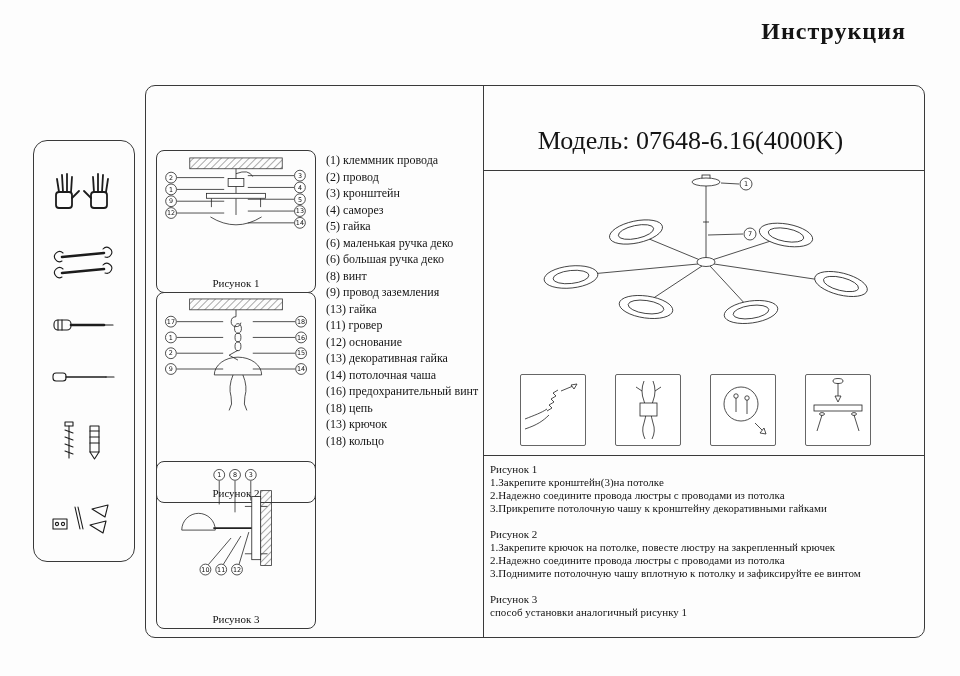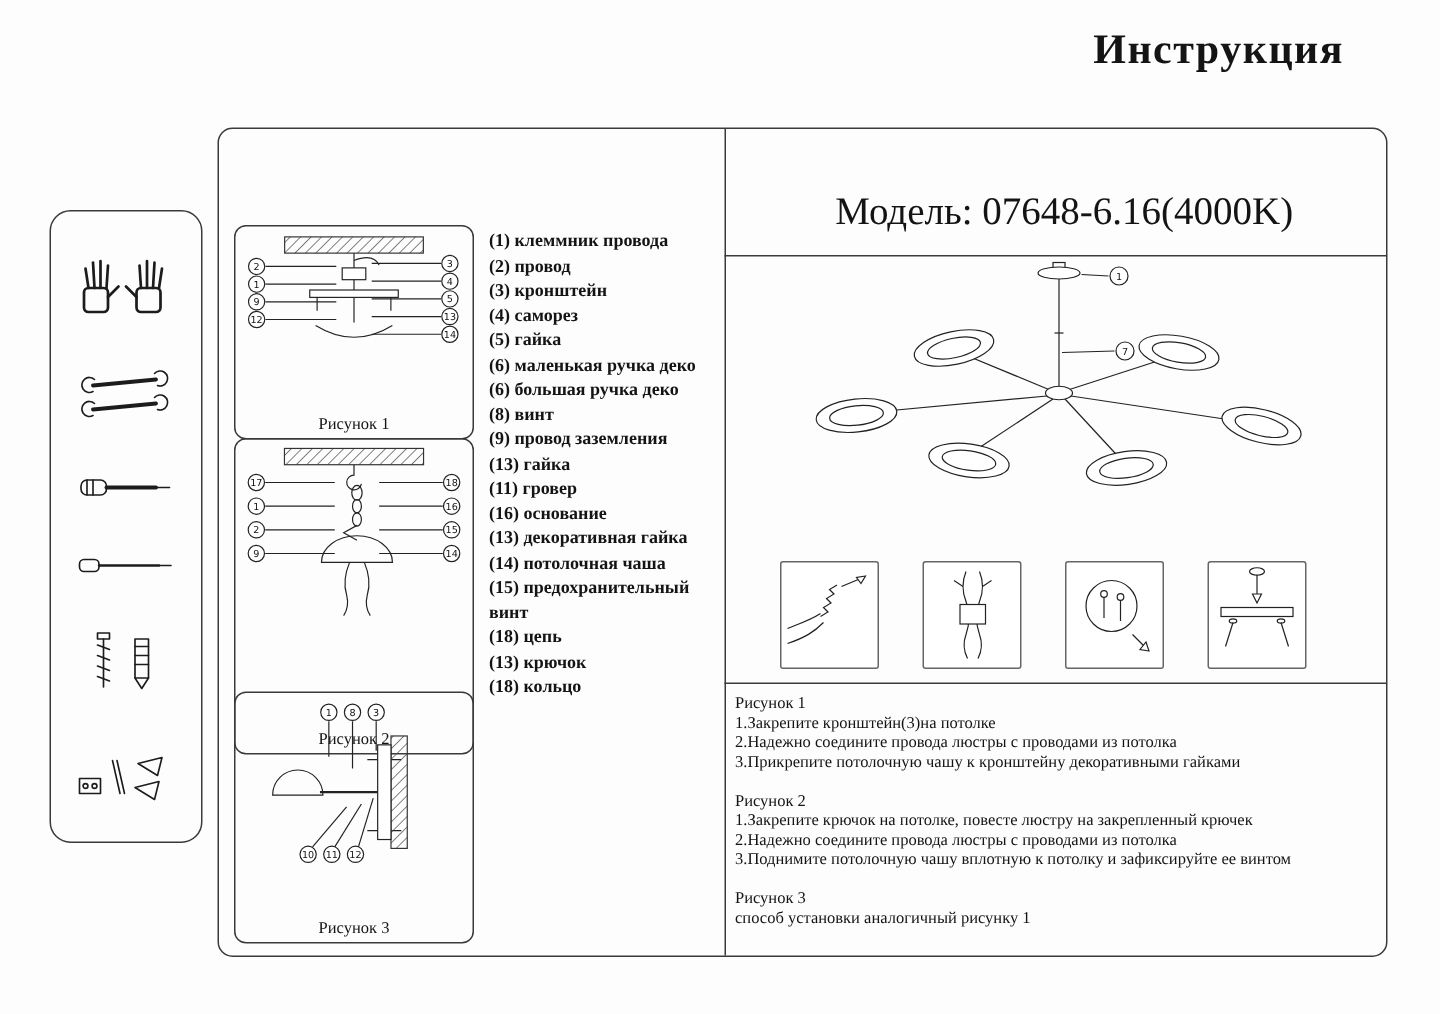--- a/index.html
+++ b/index.html
@@ -1,38 +1,38 @@
 <!DOCTYPE html>
 <html><head>
 <meta charset="utf-8">
 <style>
   * { margin:0; padding:0; box-sizing:border-box; }
   html,body { width:960px; height:676px; background:#fdfdfd; position:relative;
               font-family:"Liberation Serif", serif; color:#141414; overflow:hidden; }
 
-  .page-title { position:absolute; top:18px; right:64px; font-size:28px; letter-spacing:1px;text-align:center; }
+  .page-title { position:absolute; top:18px; right:54px; font-size:24px; letter-spacing:1px;text-align:center; }
 
   .main-frame { position:absolute; left:145px; top:85px; width:780px; height:553px;
                 border:1.6px solid #3a3a3a; border-radius:10px; }
 
   .sidebar { position:absolute; left:33px; top:140px; width:102px; height:422px;
              border:1.6px solid #3a3a3a; border-radius:14px;
              display:flex; flex-direction:column; justify-content:space-around; align-items:center; padding:8px 0; }
 
   .fig-box { position:absolute; left:10px; width:160px; border:1.2px solid #3a3a3a; border-radius:8px;
              text-align:center; padding-top:3px; }
   #fig1 { top:64px;  height:143px; }
   #fig2 { top:206px; height:211px; }
   #fig3 { top:375px; height:168px; }
   .fig-caption { position:absolute; bottom:3px; left:0; width:100%; font-size:11px; }
 
-  .parts-list { position:absolute; left:180px; top:66px; width:160px; font-size:12px; line-height:16.5px;font-weight:bold; }
+  .parts-list { position:absolute; left:180px; top:66px; width:160px; font-size:12px; line-height:16.5px; }
 
   .divider-v  { position:absolute; left:337px; top:0; width:1px; height:100%; background:#3a3a3a; }
-  .model-title { position:absolute; left:343px; top:40px; width:441px; text-align:center; font-size:26px; }
+  .model-title { position:absolute; left:324px; top:40px; width:441px; text-align:center; font-size:26px; }
   .header-line { position:absolute; left:337px; top:84px; width:441px; height:1px; background:#3a3a3a; }
 
   .chandelier-wrap { position:absolute; left:350px; top:86px; }
 
   .detail-box { position:absolute; top:288px; width:66px; height:72px; border:1px solid #666; border-radius:2px; background:#fff; }
   #det1{left:374px} #det2{left:469px} #det3{left:564px} #det4{left:659px}
 
   .sep-line { position:absolute; left:337px; top:369px; width:441px; height:1px; background:#3a3a3a; }
 
   .instructions { position:absolute; left:344px; top:377px; width:430px; font-size:11px; line-height:13px; }
@@ -260,24 +260,24 @@
     <div class="part-item">(2) провод</div>
     <div class="part-item">(3) кронштейн</div>
     <div class="part-item">(4) саморез</div>
     <div class="part-item">(5) гайка</div>
     <div class="part-item">(6) маленькая ручка деко</div>
     <div class="part-item">(6) большая ручка деко</div>
     <div class="part-item">(8) винт</div>
     <div class="part-item">(9) провод заземления</div>
     <div class="part-item">(13) гайка</div>
     <div class="part-item">(11) гровер</div>
-    <div class="part-item">(16) основание</div>
+    <div class="part-item">(12) основание</div>
     <div class="part-item">(13) декоративная гайка</div>
     <div class="part-item">(14) потолочная чаша</div>
-    <div class="part-item">(15) предохранительный винт</div>
+    <div class="part-item">(16) предохранительный винт</div>
     <div class="part-item">(18) цепь</div>
     <div class="part-item">(13) крючок</div>
     <div class="part-item">(18) кольцо</div>
   </div>
 
   <div class="divider-v"></div>
 
   <div class="model-title">Модель: 07648-6.16(4000K)</div>
   <div class="header-line"></div>
 

